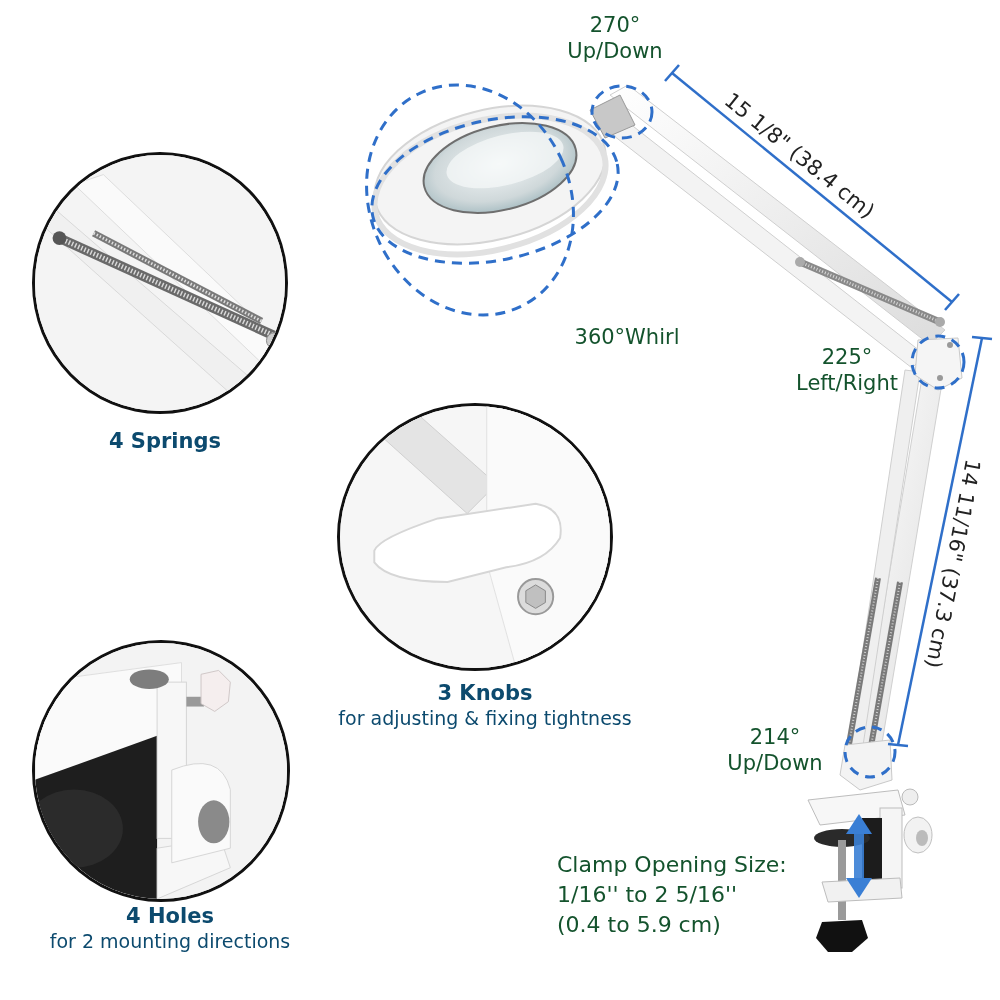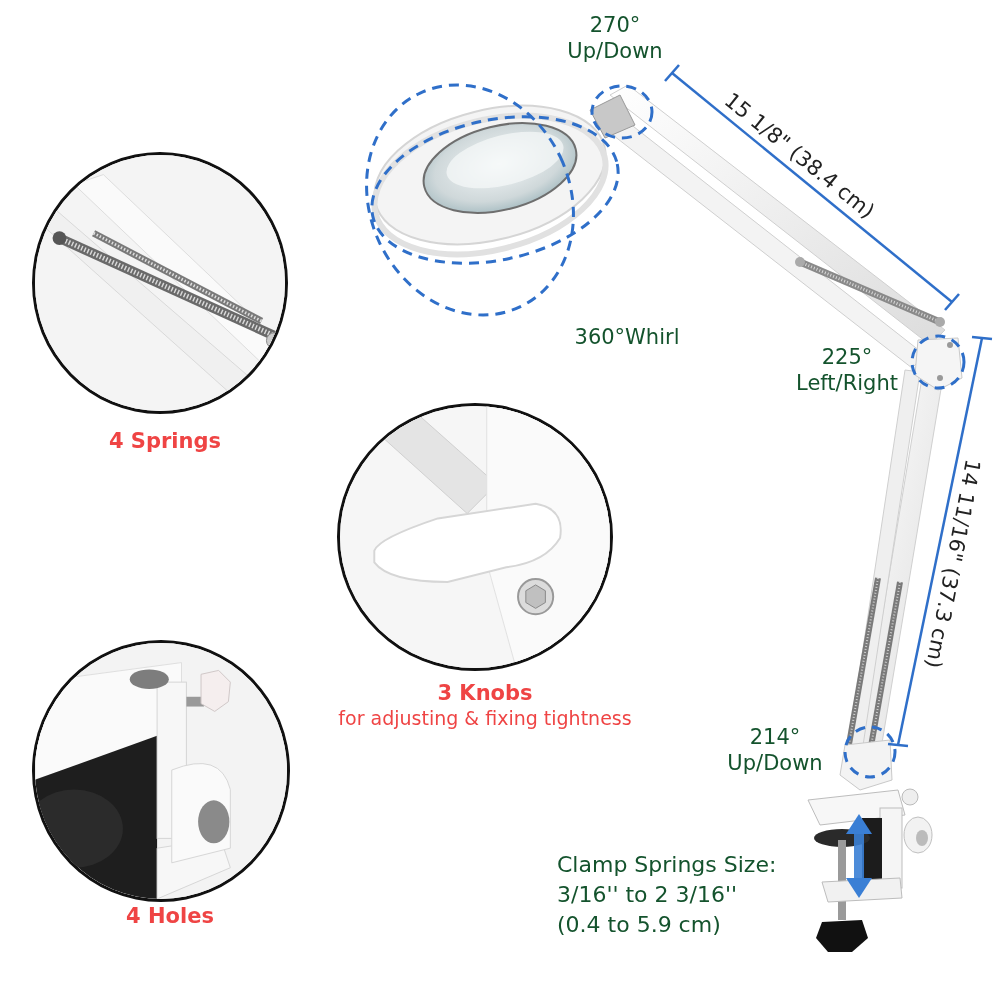--- a/index.html
+++ b/index.html
@@ -1,21 +1,21 @@
 <!DOCTYPE html>
 <html><head>
 <meta charset="utf-8">
 <style>
   html, body { margin: 0; padding: 0; background: #ffffff; }
   body { width: 1000px; height: 1000px; position: relative; overflow: hidden;
          font-family: "DejaVu Sans", "Liberation Sans", sans-serif; color: #1f1f1f; }
   .lamp-svg { position: absolute; left: 0; top: 0; width: 1000px; height: 1000px; }
   .label { position: absolute; text-align: center; font-size: 21px; line-height: 26px; color: #14532d; white-space: nowrap; }
   .label-left { text-align: left; }
-  .caption { position: absolute; text-align: center; white-space: nowrap; color: #ef4444; }
+  .caption { position: absolute; text-align: center; white-space: nowrap; color: #0c4a6e; }
   .caption .title { font-weight: bold; font-size: 21px; line-height: 26px; }
   .caption .sub { font-size: 19px; line-height: 24px; }
   .dim-text { position: absolute; font-size: 21px; color: #222; white-space: nowrap; transform-origin: 0 0; }
   .circle { position: absolute; border: 3px solid #111; border-radius: 50%; overflow: hidden; background: #f4f4f4; box-sizing: border-box; }
   .circle svg { width: 100%; height: 100%; display: block; }
 </style>
 </head>
 <body>
 
 <svg class="lamp-svg" viewBox="0 0 1000 1000">
@@ -134,22 +134,22 @@
 </div>
 
 <div class="dim-text" style="left:985px; top:462px; transform: rotate(101deg);">14 11/16" (37.3 cm)</div>
 
 <div class="label" style="left:712px; top:724px; width:126px;">
   <div>214°</div>
   <div>Up/Down</div>
 </div>
 
 <div class="label label-left" style="left:557px; top:850px; font-size:22px; line-height:30px;">
-  <div>Clamp Springs Size:</div>
-  <div>3/16'' to 2 3/16''</div>
+  <div>Clamp Opening Size:</div>
+  <div>1/16'' to 2 5/16''</div>
   <div>(0.4 to 5.9 cm)</div>
 </div>
 
 <div class="circle" style="left:32px; top:152px; width:256px; height:262px;">
   <svg viewBox="0 0 256 262">
     <rect width="256" height="262" fill="#f4f4f4"></rect>
     <polygon points="40,30 70,20 270,210 250,230" fill="#fafafa" stroke="#dcdcdc"></polygon>
     <polygon points="0,65 20,55 240,245 220,262" fill="#f0f0f0" stroke="#d8d8d8"></polygon>
     <line x1="25" y1="85" x2="245" y2="185" stroke="#6a6a6a" stroke-width="10"></line>
     <line x1="25" y1="85" x2="245" y2="185" stroke="#d9d9d9" stroke-width="5" stroke-dasharray="1.5,2"></line>
@@ -188,13 +188,14 @@
     <ellipse cx="117" cy="37" rx="20" ry="10" fill="#7d7d7d"></ellipse>
     <rect x="155" y="55" width="18" height="10" fill="#999"></rect>
     <path d="M170,32 L188,28 L200,40 L198,60 L184,70 L170,62 Z" fill="#f5eeee" stroke="#cfc7c7"></path>
     <path d="M125,210 L190,200 L200,230 L125,262 Z" fill="#f7f7f7" stroke="#d5d5d5"></path>
     <path d="M140,130 Q190,110 200,150 L200,210 L140,225 Z" fill="#fafafa" stroke="#d5d5d5"></path>
     <ellipse cx="183" cy="183" rx="16" ry="22" fill="#8a8a8a"></ellipse>
   </svg>
 </div>
 <div class="caption" style="left:20px; top:903px; width:300px;">
   <div class="title">4 Holes</div>
+  <div class="sub">for 2 mounting directions</div>
 </div>
 
 </body></html>

